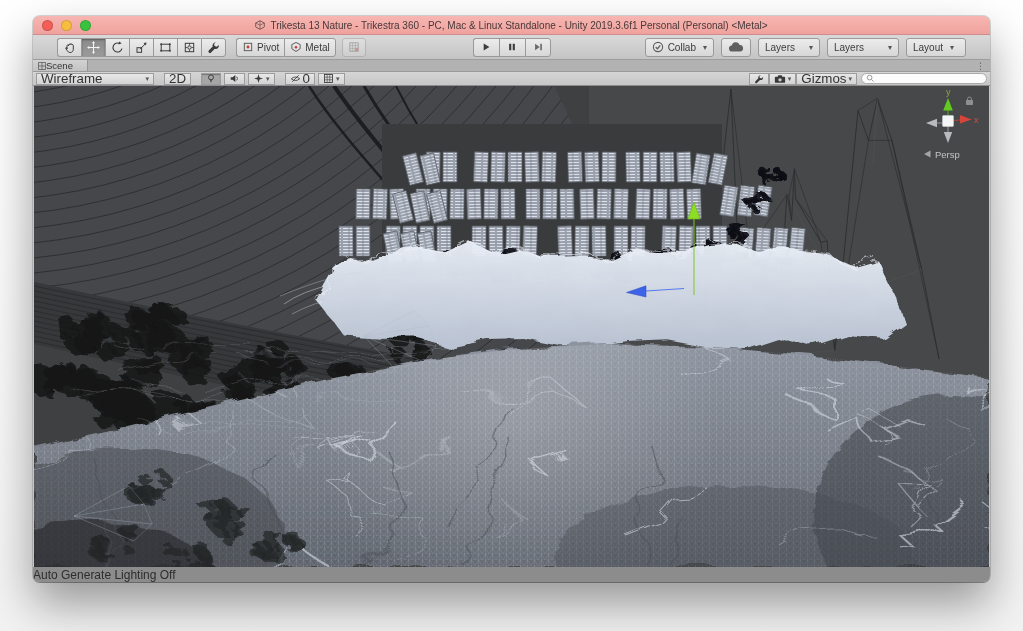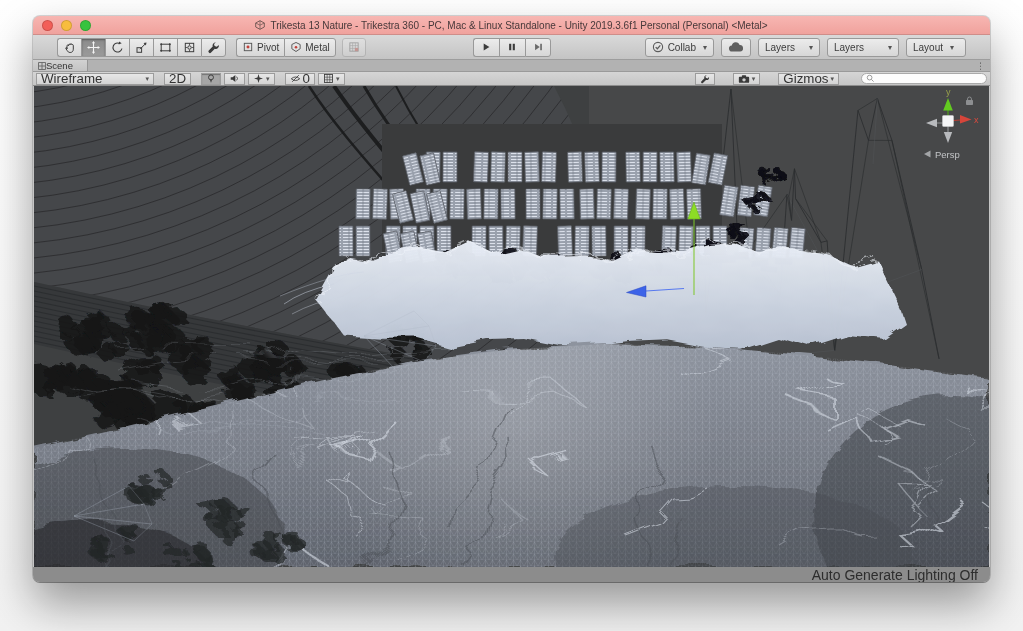--- a/index.html
+++ b/index.html
@@ -40,26 +40,26 @@
   
   .scenebar{height:14px;background:linear-gradient(#d5d5d5,#c6c6c6);border-bottom:1px solid #8d8d8d;display:flex;align-items:center;padding:0 3px;gap:3px;font-size:9.5px;color:#333;}
   .sctl{height:12px;display:inline-flex;align-items:center;gap:2px;padding:0 4px;border-radius:0;
         background:linear-gradient(#e7e7e7,#d3d3d3);border:1px solid #9c9c9c;color:#333;}
   .sctl.pressed{background:#a6a6a6;box-shadow:inset 0 1px 1px rgba(0,0,0,.3);}
   .sctl .arr{font-size:7px;color:#555;}
   .ddwide{width:118px;justify-content:space-between;}
   .sgap{width:4px;}
   .srch{margin-left:4px;height:11px;width:126px;background:#fcfcfc;border:1px solid #a9a9a9;border-radius:6px;display:flex;align-items:center;padding:0 4px;gap:3px;}
   .srch input{border:none;outline:none;background:transparent;font-size:11px;width:100%;color:#333;font-family:Liberation Sans, sans-serif;margin-top:29px;}
-  .sright{margin-left:auto;display:flex;align-items:center;gap:18px;}
+  .sright{margin-left:auto;display:flex;align-items:center;gap:0;}
   
   .viewport{height:481px;margin:0 1px;position:relative;background:#3e4041;overflow:hidden;}
   .viewport svg{position:absolute;inset:0;width:100%;height:100%;display:block;}
   
-  .statusbar{height:15px;background:#8c8c8c;display:flex;align-items:center;justify-content:flex-end;padding-right:12px;font-size:14px;color:#2d2d2d;}
+  .statusbar{height:15px;background:#8c8c8c;display:flex;align-items:center;padding-right:12px;font-size:12px;color:#2d2d2d;}
   .ico{display:inline-flex;flex:none;}
 </style>
 </head>
 <body>
 
 <div class="stage">
   <div class="window">
 
     <div class="titlebar">
       <div class="lights">

